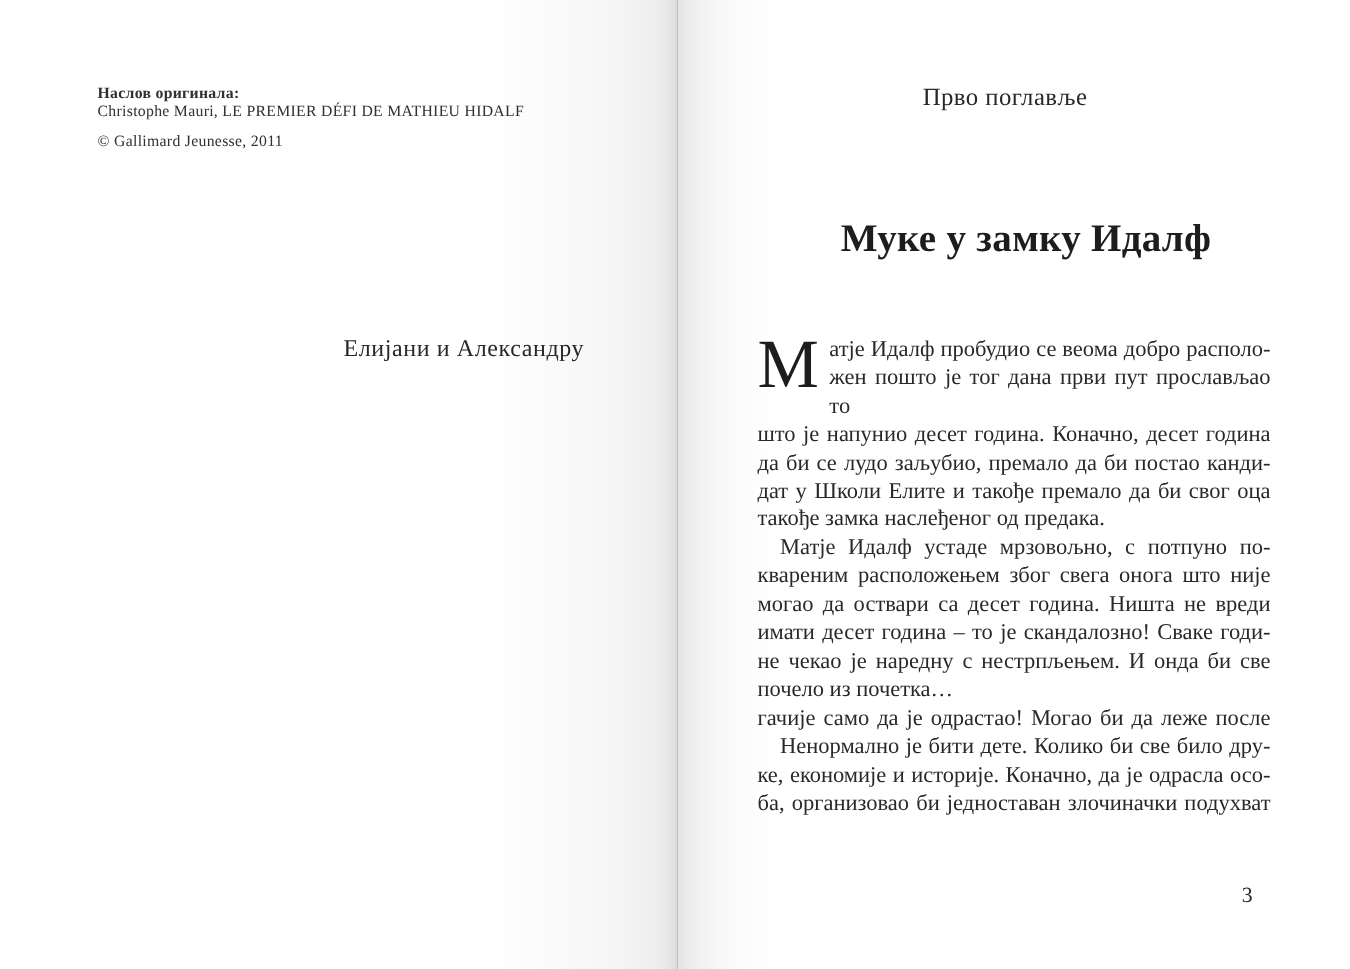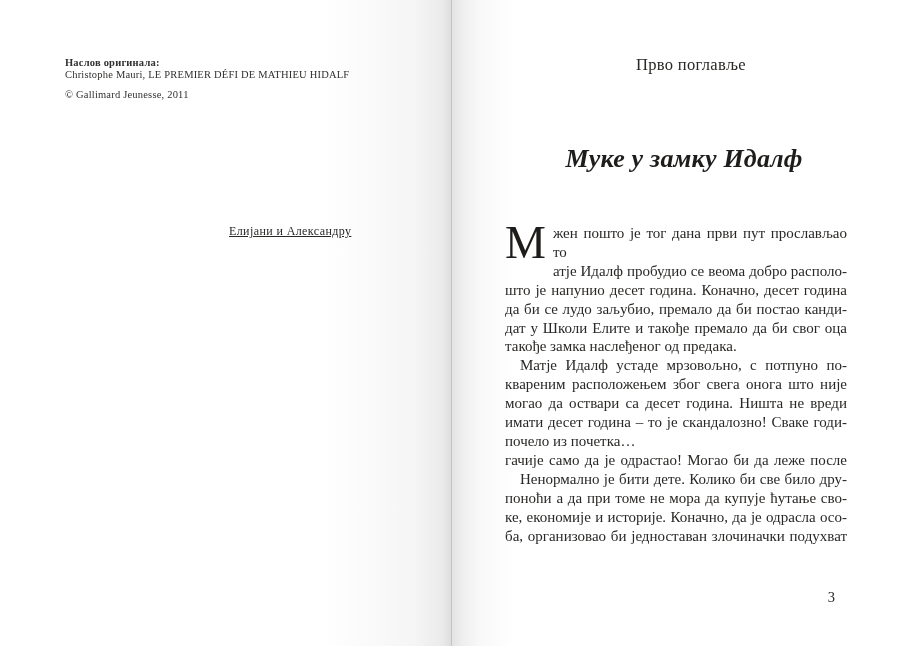--- a/index.html
+++ b/index.html
@@ -14,25 +14,25 @@
   .gutter-line { position:absolute; left:451px; top:0; width:1px; height:646px; background:#c3c3c3; }
   .page-right {
     position:absolute; left:452px; top:0; width:448px; height:646px;
     background:linear-gradient(to right,#e3e3e3 0%,#efefef 2.5%,#f8f8f8 6%,#ffffff 14%);
   }
 
   
   .imprint { position:absolute; left:65px; top:57px; font-size:10.5px; line-height:11.5px; color:#32302e; letter-spacing:0.2px; }
   .imprint-label { font-weight:bold; }
   .imprint-copyright { margin-top:9px; }
-  .dedication { position:absolute; left:229px; top:224px; font-size:12px; letter-spacing:0.4px; color:#2a2826;text-decoration:underline; }
+  .dedication { position:absolute; left:229px; top:224px; font-size:16px; letter-spacing:0.4px; color:#2a2826; }
 
   
-  .chapter-label { position:absolute; left:68px; top:55px; width:342px; text-align:center; font-size:16.5px; letter-spacing:0.3px; color:#2a2826; }
-  .chapter-title { position:absolute; left:61px; top:144px; width:342px; text-align:center; font-size:26px; font-weight:bold; letter-spacing:0.2px; color:#1f1d1b;font-style:italic; }
+  .chapter-label { position:absolute; left:47px; top:55px; width:342px; text-align:center; font-size:16.5px; letter-spacing:0.3px; color:#2a2826; }
+  .chapter-title { position:absolute; left:61px; top:144px; width:342px; text-align:center; font-size:26px; font-weight:bold; letter-spacing:0.2px; color:#1f1d1b; }
   .body-text { position:absolute; left:53px; top:224px; width:342px; font-size:15px; line-height:18.9px; color:#2a2826; }
   .line { text-align:justify; text-align-last:justify; }
   .line.last { text-align-last:auto; }
   .line.indent { text-indent:15px; }
   .dropcap { float:left; font-size:46px; line-height:36px; height:37px; margin:1px 7px 0 0; color:#1f1d1b; }
   .folio { position:absolute; left:53px; top:589px; width:330px; text-align:right; font-size:14.5px; color:#2a2826; }
 </style>
 </head>
 <body>
 
@@ -48,38 +48,38 @@
   </div>
 
   <div class="gutter-line"></div>
 
   <div class="page-right">
     <div class="chapter-label">Прво поглавље</div>
     <h1 class="chapter-title">Муке у замку Идалф</h1>
     <div class="body-text">
         <div class="paragraph">
           <span class="dropcap">М</span>
+          <div class="line">атје Идалф пробудио се веома добро располо-</div>
           <div class="line">жен пошто је тог дана први пут прослављао то</div>
-          <div class="line">атје Идалф пробудио се веома добро располо-</div>
           <div class="line">што је напунио десет година. Коначно, десет година</div>
           <div class="line">да би се лудо заљубио, премало да би постао канди-</div>
           <div class="line">дат у Школи Елите и такође премало да би свог оца</div>
           <div class="line last">такође замка наслеђеног од предака.</div>
         </div>
         <div class="paragraph">
           <div class="line indent">Матје Идалф устаде мрзовољно, с потпуно по-</div>
           <div class="line">квареним расположењем због свега онога што није</div>
           <div class="line">могао да оствари са десет година. Ништа не вреди</div>
           <div class="line">имати десет година – то је скандалозно! Сваке годи-</div>
+          <div class="line">не чекао је наредну с нестрпљењем. И онда би све</div>
           <div class="line last">почело из почетка…</div>
         </div>
         <div class="paragraph">
           <div class="line">гачије само да је одрастао! Могао би да леже после</div>
           <div class="line indent">Ненормално је бити дете. Колико би све било дру-</div>
-          <div class="line">поноћи а да при томе не мора да купује ћутање сво-</div>
           <div class="line">ке, економије и историје. Коначно, да је одрасла осо-</div>
           <div class="line">ба, организовао би једноставан злочиначки подухват</div>
         </div>
       </div>
     <div class="folio">3</div>
   </div>
 
 </div>
 
 </body></html>

